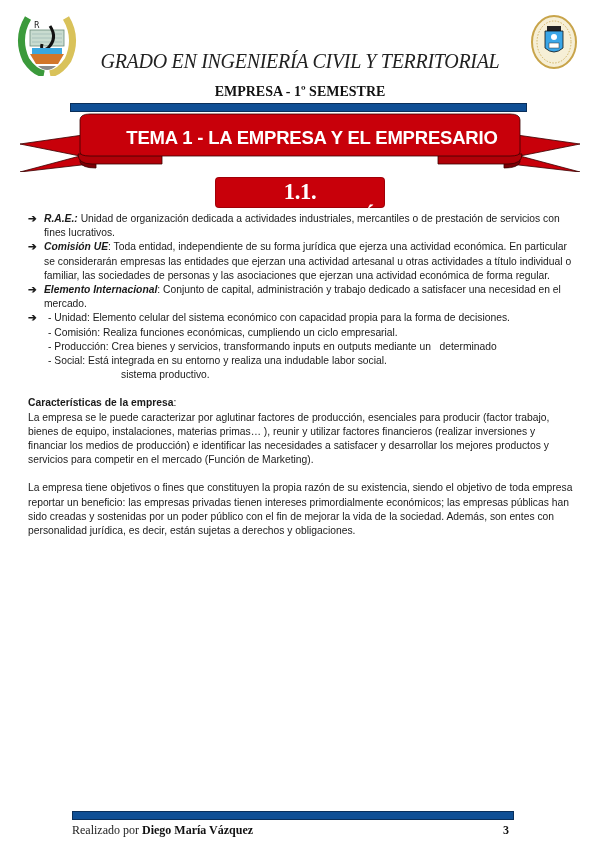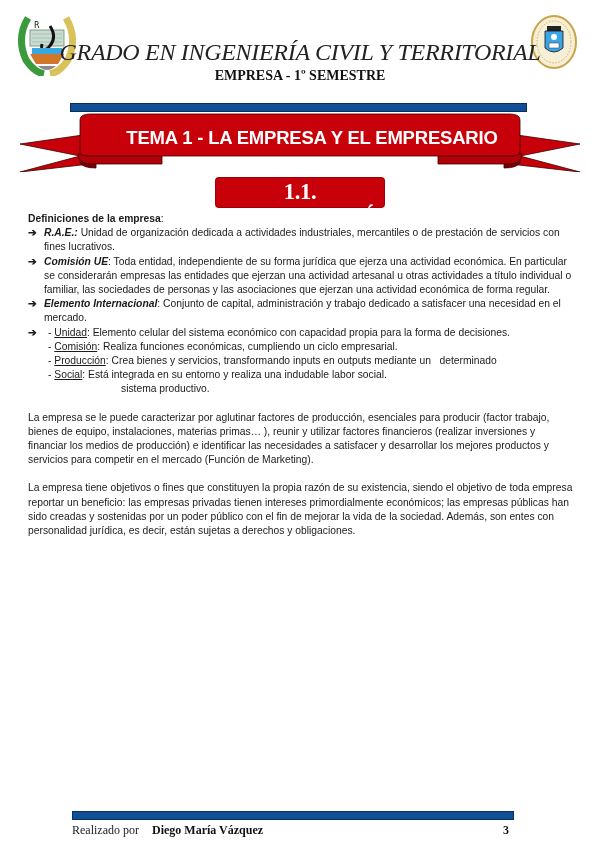--- a/index.html
+++ b/index.html
@@ -1,46 +1,46 @@
 <!DOCTYPE html>
 <html><head>
 <meta charset="utf-8">
 <style>
   html, body { margin: 0; padding: 0; background: #ffffff; }
   body { width: 600px; height: 848px; position: relative; overflow: hidden; font-family: "Liberation Sans", sans-serif; color: #111; }
 
   .logo-left { position: absolute; left: 14px; top: 8px; width: 66px; height: 68px; }
   .logo-right { position: absolute; left: 530px; top: 14px; width: 48px; height: 56px; }
 
-  .title { position: absolute; left: 0; width: 600px; top: 39px; text-align: center; font-family: "Liberation Serif", serif; font-style: italic; font-size: 24px; color: #222; letter-spacing: -0.3px; }
-  .subtitle { position: absolute; left: 0; width: 600px; top: 68px; text-align: center; font-family: "Liberation Serif", serif; font-weight: bold; font-size: 14px; color: #111; }
+  .title { position: absolute; left: 0; width: 600px; top: 50px; text-align: center; font-family: "Liberation Serif", serif; font-style: italic; font-size: 20px; color: #222; letter-spacing: -0.3px; }
+  .subtitle { position: absolute; left: 0; width: 600px; top: 84px; text-align: center; font-family: "Liberation Serif", serif; font-weight: bold; font-size: 14px; color: #111; }
 
   .blue-bar { position: absolute; height: 7px; background: #0f4f95; border: 1px solid #0a2f5a; }
   .blue-bar.top { left: 70px; width: 455px; top: 103px; }
   .blue-bar.bottom { left: 72px; width: 440px; top: 811px; }
 
   .ribbon { position: absolute; left: 20px; top: 112px; width: 560px; height: 60px; }
   .ribbon-text { position: absolute; left: 0; width: 600px; top: 127px; text-align: center; font-family: Liberation Sans, sans-serif; font-weight: bold; font-size: 18.5px; color: #ffffff; letter-spacing: -0.2px; padding-left: 12px; }
 
   .section-box { position: absolute; left: 216px; top: 178px; width: 168px; height: 29px; background: #c8000a; border-radius: 3px; box-shadow: 0 0 0 1px #a00008; }
   .section-title { position: absolute; left: 216px; width: 168px; top: 179px; text-align: center; font-family: "Liberation Serif", serif; font-weight: bold; font-size: 22.5px; color: #ffffff; letter-spacing: -0.3px; }
 
   .content { position: absolute; left: 28px; top: 212px; width: 548px; font-size: 10.3px; line-height: 14.2px; color: #1a1a1a; }
   .content p { margin: 0; }
   .heading { font-weight: bold; }
   .arrow-item { position: relative; padding-left: 16px; }
   .arrow { position: absolute; left: 0; top: 0; font-weight: bold; }
   .term { font-weight: bold; font-style: italic; }
   .sub-item { padding-left: 20px; }
   .sub-cont { padding-left: 93px; }
-  .u { text-decoration: underline; }
+  .u { }
   .gap { height: 14px; }
 
   .footer-text { position: absolute; left: 72px; top: 823px; font-family: "Liberation Serif", serif; font-size: 12px; color: #222; }
-  .footer-text b { color: #111; margin-left: 10px; }
+  .footer-text b { color: #111; }
   .page-num { position: absolute; left: 503px; top: 823px; font-family: "Liberation Serif", serif; font-weight: bold; font-size: 12px; color: #111; }
 </style>
 </head>
 <body>
 
 <svg class="logo-left" viewBox="0 0 66 68">
   <path d="M14 10 Q2 30 12 52 Q20 64 30 66" fill="none" stroke="#3b9a3b" stroke-width="7"></path>
   <path d="M52 10 Q64 30 54 52 Q46 64 36 66" fill="none" stroke="#d9c25a" stroke-width="7"></path>
   <rect x="16" y="22" width="34" height="16" fill="#c9dcd0" stroke="#6a8a78" stroke-width="0.8"></rect>
   <path d="M18 26 H48 M18 30 H48 M18 34 H48" stroke="#8aa" stroke-width="0.5"></path>
@@ -77,21 +77,20 @@
   <path d="M502 42 Q502 52 488 52 L418 52 L418 40 Z" fill="#b00008" stroke="#3a0000" stroke-width="0.8"></path>
 
   <path d="M60 8 Q60 2 70 2 L490 2 Q500 2 500 8 L500 40 Q500 44 490 44 L70 44 Q60 44 60 40 Z" fill="#c8000a" stroke="#3a0000" stroke-width="0.8"></path>
 </svg>
 <div class="ribbon-text">TEMA 1 - LA EMPRESA Y EL EMPRESARIO</div>
 
 <div class="section-box"></div>
 <div class="section-title">1.1. INTRODUCCIÓN</div>
 
 <div class="content">
-  <p><span class="heading">Definiciones de la empresa</span><span>:</span></p>
 
   <p class="arrow-item">
     <span class="arrow">➔</span><span class="term">R.A.E.:</span><span> Unidad de organización dedicada a actividades industriales, mercantiles o de prestación de servicios con fines lucrativos.</span>
   </p>
   <p class="arrow-item">
     <span class="arrow">➔</span><span class="term">Comisión UE</span><span>: Toda entidad, independiente de su forma jurídica que ejerza una actividad económica. En particular se considerarán empresas las entidades que ejerzan una actividad artesanal u otras actividades a título individual o familiar, las sociedades de personas y las asociaciones que ejerzan una actividad económica de forma regular.</span>
   </p>
   <p class="arrow-item">
     <span class="arrow">➔</span><span class="term">Elemento Internacional</span><span>: Conjunto de capital, administración y trabajo dedicado a satisfacer una necesidad en el mercado.</span>
   </p>
@@ -100,20 +99,21 @@
   </p>
 
   <p class="sub-item"><span>- </span><span class="u">Unidad</span><span>: Elemento celular del sistema económico con capacidad propia para la forma de decisiones.</span></p>
   <p class="sub-item"><span>- </span><span class="u">Comisión</span><span>: Realiza funciones económicas, cumpliendo un ciclo empresarial.</span></p>
   <p class="sub-item" style="white-space: pre;"><span>- </span><span class="u">Producción</span><span>: Crea bienes y servicios, transformando inputs en outputs mediante un   determinado</span></p>
   <p class="sub-item"><span>- </span><span class="u">Social</span><span>: Está integrada en su entorno y realiza una indudable labor social.</span></p>
   <p class="sub-cont">sistema productivo.</p>
 
   <div class="gap"></div>
 
+  <p><span class="heading">Características de la empresa</span><span>:</span></p>
   <p>La empresa se le puede caracterizar por aglutinar factores de producción, esenciales para producir (factor trabajo, bienes de equipo, instalaciones, materias primas… ), reunir y utilizar factores financieros (realizar inversiones y financiar los medios de producción) e identificar las necesidades a satisfacer y desarrollar los mejores productos y servicios para competir en el mercado (Función de Marketing).</p>
 
   <div class="gap"></div>
 
   <p>La empresa tiene objetivos o fines que constituyen la propia razón de su existencia, siendo el objetivo de toda empresa reportar un beneficio: las empresas privadas tienen intereses primordialmente económicos; las empresas públicas han sido creadas y sostenidas por un poder público con el fin de mejorar la vida de la sociedad. Además, son entes con personalidad jurídica, es decir, están sujetas a derechos y obligaciones.</p>
 </div>
 
 <div class="blue-bar bottom"></div>
 <div class="footer-text"><span>Realizado por </span><b>Diego María Vázquez</b></div>
 <div class="page-num">3</div>

